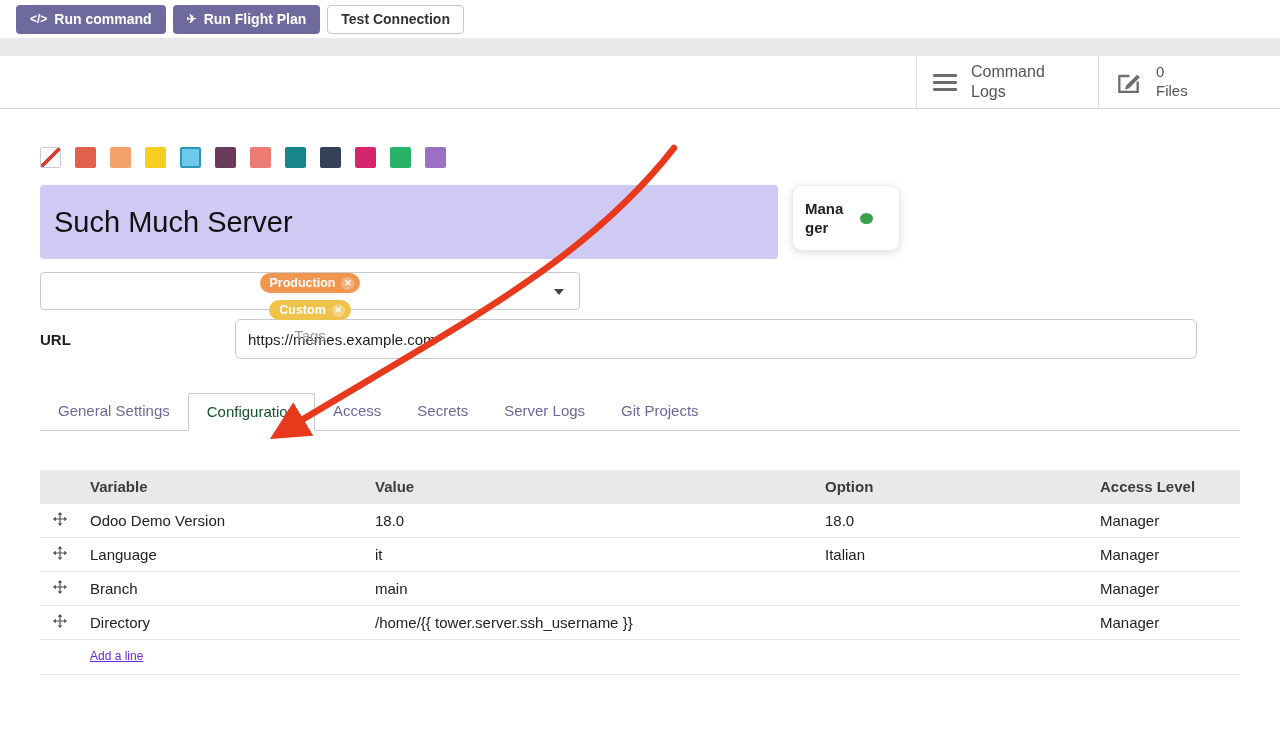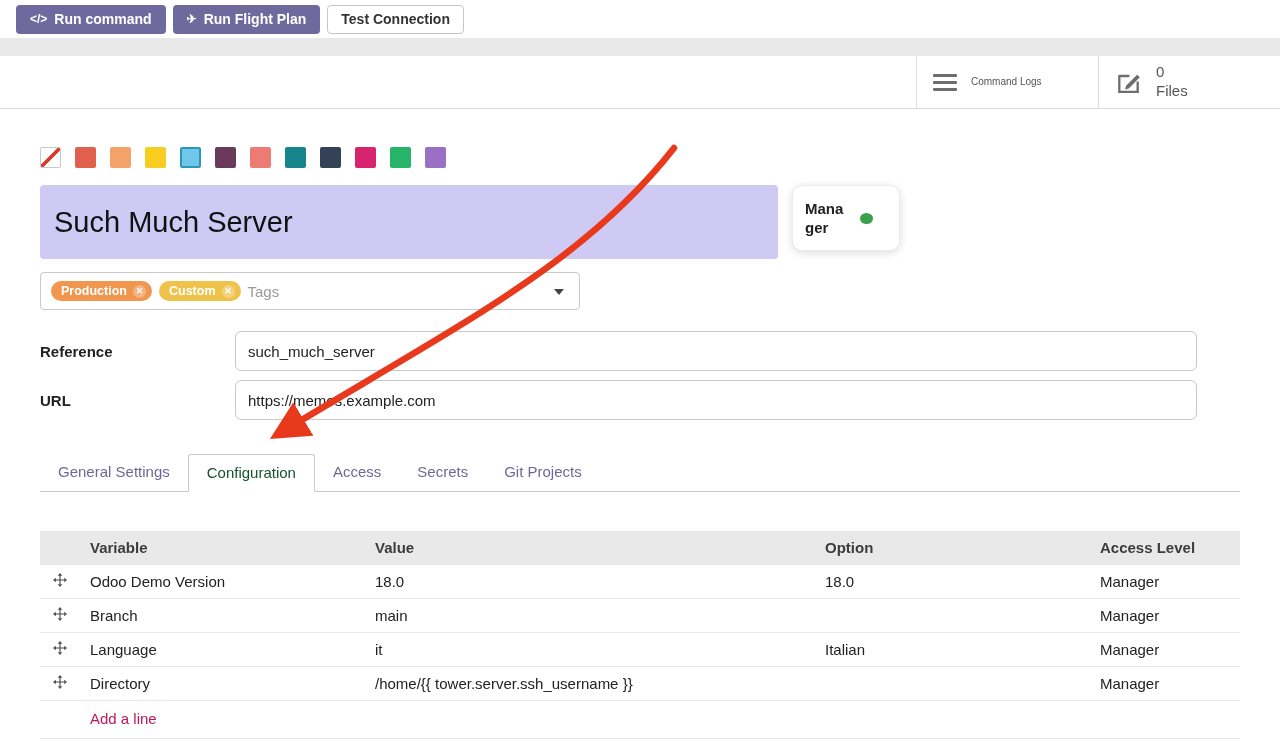--- a/index.html
+++ b/index.html
@@ -19,42 +19,42 @@
   .btn-purple { background:#6e6a9e; color:#fff; }
   .btn-white  { background:#fff; color:#333; border-color:#c6c6c6; }
   .btn .btn-icon { font-size:12px; font-weight:bold; }
   
   .gray-band { height:18px; background:#e9e9e9; }
   
   .stat-row { height:53px; display:flex; justify-content:flex-end; border-bottom:1px solid #d9d9d9; background:#fff; }
   .stat-btn { width:182px; border-left:1px solid #ddd; display:flex; align-items:center; gap:14px; padding:0 16px; cursor:pointer; color:#555; }
   .icon-bars { display:flex; flex-direction:column; gap:4px; width:24px; flex:none; }
   .icon-bars i { display:block; height:3px; background:#6d6d6d; border-radius:1px; }
-  .stat-label { font-size:10px; line-height:1.25; width:86px; }
+  .stat-label { font-size:16px; line-height:1.25; width:86px; }
   .stat-stack { display:flex; flex-direction:column; font-size:15px; line-height:1.25; }
   .edit-icon svg { display:block; }
   
   .content { padding:0 40px; position:relative; }
   
   .swatch-row { margin-top:38px; display:flex; gap:14px; align-items:center; }
   .swatch { width:21px; height:21px; border-radius:2px; cursor:pointer; }
   .swatch-none { border:1px solid #c9c9c9;
     background:linear-gradient(135deg, transparent 44%, #e03a2f 44%, #e03a2f 56%, transparent 56%) #fff; }
   .swatch.selected { border:2px solid #2b96b5; }
   
   .title-row { margin-top:17px; display:flex; align-items:flex-start; gap:14px; }
   .title-input { width:738px; height:74px; background:#cfcaf4; border-radius:4px;
     display:flex; align-items:center; padding:0 14px; font-size:29px; color:#111; cursor:text; }
   .status-card { width:108px; height:66px; background:#fff; border:1px solid #ececec; border-radius:10px;
     box-shadow:0 2px 8px rgba(0,0,0,.14); display:flex; align-items:center; gap:8px; padding:0 12px; }
   .status-text { font-weight:bold; font-size:15px; width:47px; word-break:break-all; line-height:1.3; color:#222; }
   .status-dot { width:13px; height:11px; border-radius:50%; background:#3aa04a; flex:none; }
   
   .tags-box { margin-top:13px; width:540px; height:38px; border:1px solid #c9c9c9; border-radius:4px;
-    display:flex; align-items:center; gap:7px; padding:0 10px; position:relative; cursor:text; }
+    display:flex; align-items:center; gap:7px; padding:0 10px; position:relative; cursor:text;flex-direction:column; }
   .tag { display:inline-flex; align-items:center; gap:6px; color:#fff; font-weight:bold; font-size:12.5px;
     padding:3px 6px 3px 10px; border-radius:11px; }
   .tag-x { width:13px; height:13px; border-radius:50%; background:rgba(255,255,255,.28);
     font-size:9px; line-height:13px; text-align:center; cursor:pointer; font-weight:bold; }
   .tags-placeholder { color:#9b9b9b; font-size:15px; }
   .caret { position:absolute; right:15px; top:16px; width:0; height:0;
     border-left:5px solid transparent; border-right:5px solid transparent; border-top:6px solid #444; cursor:pointer; }
   
   .field-row { display:flex; align-items:center; margin-top:9px; }
   .field-row.first { margin-top:21px; }
@@ -66,22 +66,22 @@
   .tab { padding:9px 18px 10px; font-size:15px; color:#6d6899; cursor:pointer; }
   .tab.active { background:#fff; border:1px solid #c9c9c9; border-bottom:1px solid #fff; margin-bottom:-1px;
     color:#14532d; border-top-left-radius:3px; border-top-right-radius:3px; }
   
   .config-table { margin-top:39px; width:1200px; border-collapse:collapse; font-size:15px; }
   .config-table th { background:#e9e9e9; text-align:left; font-weight:bold; color:#3c3c3c; padding:8px 10px; height:33px; }
   .config-table td { padding:8px 10px; border-top:1px solid #e8e8e8; height:34px; }
   .config-table tbody tr:last-child td { border-bottom:1px solid #e8e8e8; }
   .col-handle { width:40px; text-align:center; }
   .drag-handle { display:inline-block; cursor:grab; line-height:0; }
-  .add-line { width:1200px; padding:9px 0 11px 50px; font-size:15px; color:#be185d; cursor:pointer;
-    border-bottom:1px solid #e8e8e8; }
+  .add-line { width:1200px; padding:9px 0 11px 50px; font-size:12px; color:#6d28d9; cursor:pointer;
+    border-bottom:1px solid #e8e8e8;text-decoration:underline; }
   
   .arrow-overlay { position:absolute; left:0; top:0; z-index:20; pointer-events:none; }
 </style>
 </head>
 <body>
 
 <div class="page">
 
   <div class="top-toolbar">
     <button class="btn btn-purple" style="background: rgb(110, 106, 158);">
@@ -153,34 +153,31 @@
         <span class="tag-x">✕</span>
       </span>
       <span class="tag" style="background: rgb(239, 194, 74);">
         <span>Custom</span>
         <span class="tag-x">✕</span>
       </span>
       <span class="tags-placeholder">Tags</span>
       <span class="caret"></span>
     </div>
 
-    <div class="field-row first">
-      <span class="field-label">Reference</span>
-      <input class="text-input" type="text" value="such_much_server" style="">
-    </div>
     <div class="field-row">
       <span class="field-label">URL</span>
       <input class="text-input" type="text" value="https://memes.example.com" style="">
     </div>
 
     <div class="tabs">
       <div class="tab">General Settings</div>
       <div class="tab active">Configuration</div>
       <div class="tab">Access</div>
       <div class="tab">Secrets</div>
+      <div class="tab">Server Logs</div>
       <div class="tab">Git Projects</div>
     </div>
 
     <table class="config-table">
       <thead>
         <tr>
           <th class="col-handle"></th>
           <th style="width:285px">Variable</th>
           <th style="width:450px">Value</th>
           <th style="width:275px">Option</th>
@@ -198,34 +195,34 @@
           <td>18.0</td>
           <td>18.0</td>
           <td>Manager</td>
         </tr>
         <tr>
           <td class="col-handle"><span class="drag-handle">
             <svg width="14" height="14" viewBox="0 0 16 16">
                   <path d="M8 0l2.6 3.2H5.4L8 0zM8 16l2.6-3.2H5.4L8 16zM0 8l3.2-2.6v5.2L0 8zM16 8l-3.2-2.6v5.2L16 8zM7.35 3h1.3v10h-1.3zM3 7.35h10v1.3H3z" fill="#4a4a4a"></path>
                 </svg>
           </span></td>
+          <td>Language</td>
+          <td>it</td>
+          <td>Italian</td>
+          <td>Manager</td>
+        </tr>
+        <tr>
+          <td class="col-handle"><span class="drag-handle">
+            <svg width="14" height="14" viewBox="0 0 16 16">
+                  <path d="M8 0l2.6 3.2H5.4L8 0zM8 16l2.6-3.2H5.4L8 16zM0 8l3.2-2.6v5.2L0 8zM16 8l-3.2-2.6v5.2L16 8zM7.35 3h1.3v10h-1.3zM3 7.35h10v1.3H3z" fill="#4a4a4a"></path>
+                </svg>
+          </span></td>
           <td>Branch</td>
           <td>main</td>
           <td></td>
-          <td>Manager</td>
-        </tr>
-        <tr>
-          <td class="col-handle"><span class="drag-handle">
-            <svg width="14" height="14" viewBox="0 0 16 16">
-                  <path d="M8 0l2.6 3.2H5.4L8 0zM8 16l2.6-3.2H5.4L8 16zM0 8l3.2-2.6v5.2L0 8zM16 8l-3.2-2.6v5.2L16 8zM7.35 3h1.3v10h-1.3zM3 7.35h10v1.3H3z" fill="#4a4a4a"></path>
-                </svg>
-          </span></td>
-          <td>Language</td>
-          <td>it</td>
-          <td>Italian</td>
           <td>Manager</td>
         </tr>
         <tr>
           <td class="col-handle"><span class="drag-handle">
             <svg width="14" height="14" viewBox="0 0 16 16">
                   <path d="M8 0l2.6 3.2H5.4L8 0zM8 16l2.6-3.2H5.4L8 16zM0 8l3.2-2.6v5.2L0 8zM16 8l-3.2-2.6v5.2L16 8zM7.35 3h1.3v10h-1.3zM3 7.35h10v1.3H3z" fill="#4a4a4a"></path>
                 </svg>
           </span></td>
           <td>Directory</td>
           <td>/home/{{ tower.server.ssh_username }}</td>

